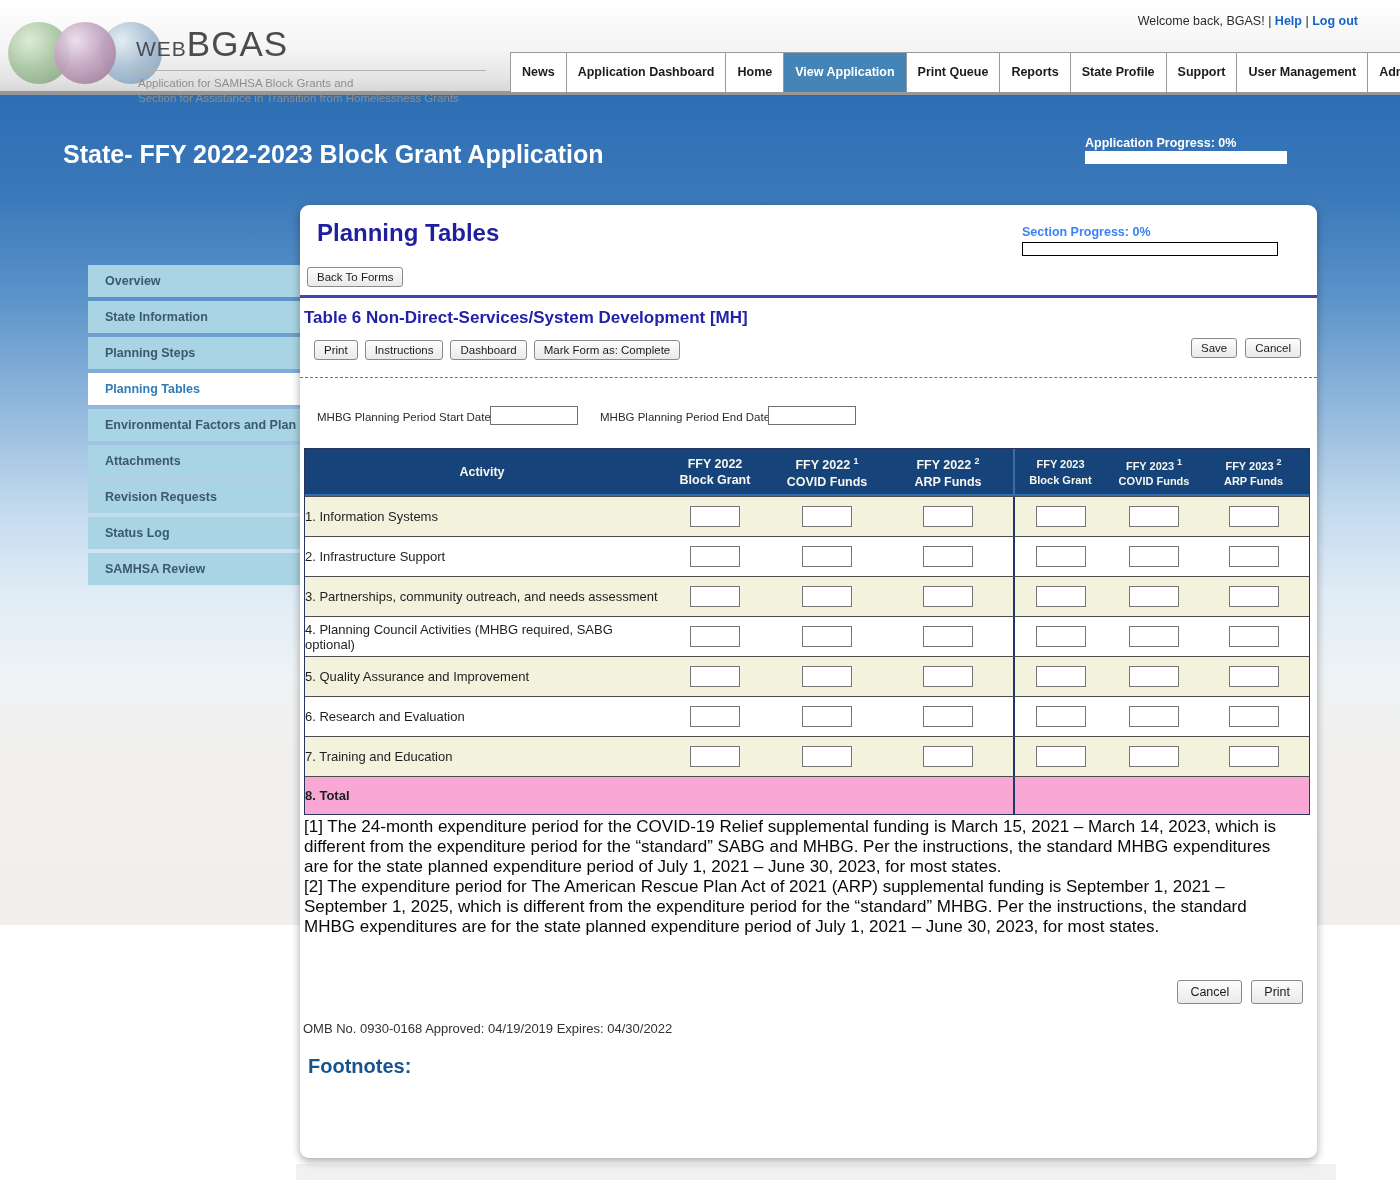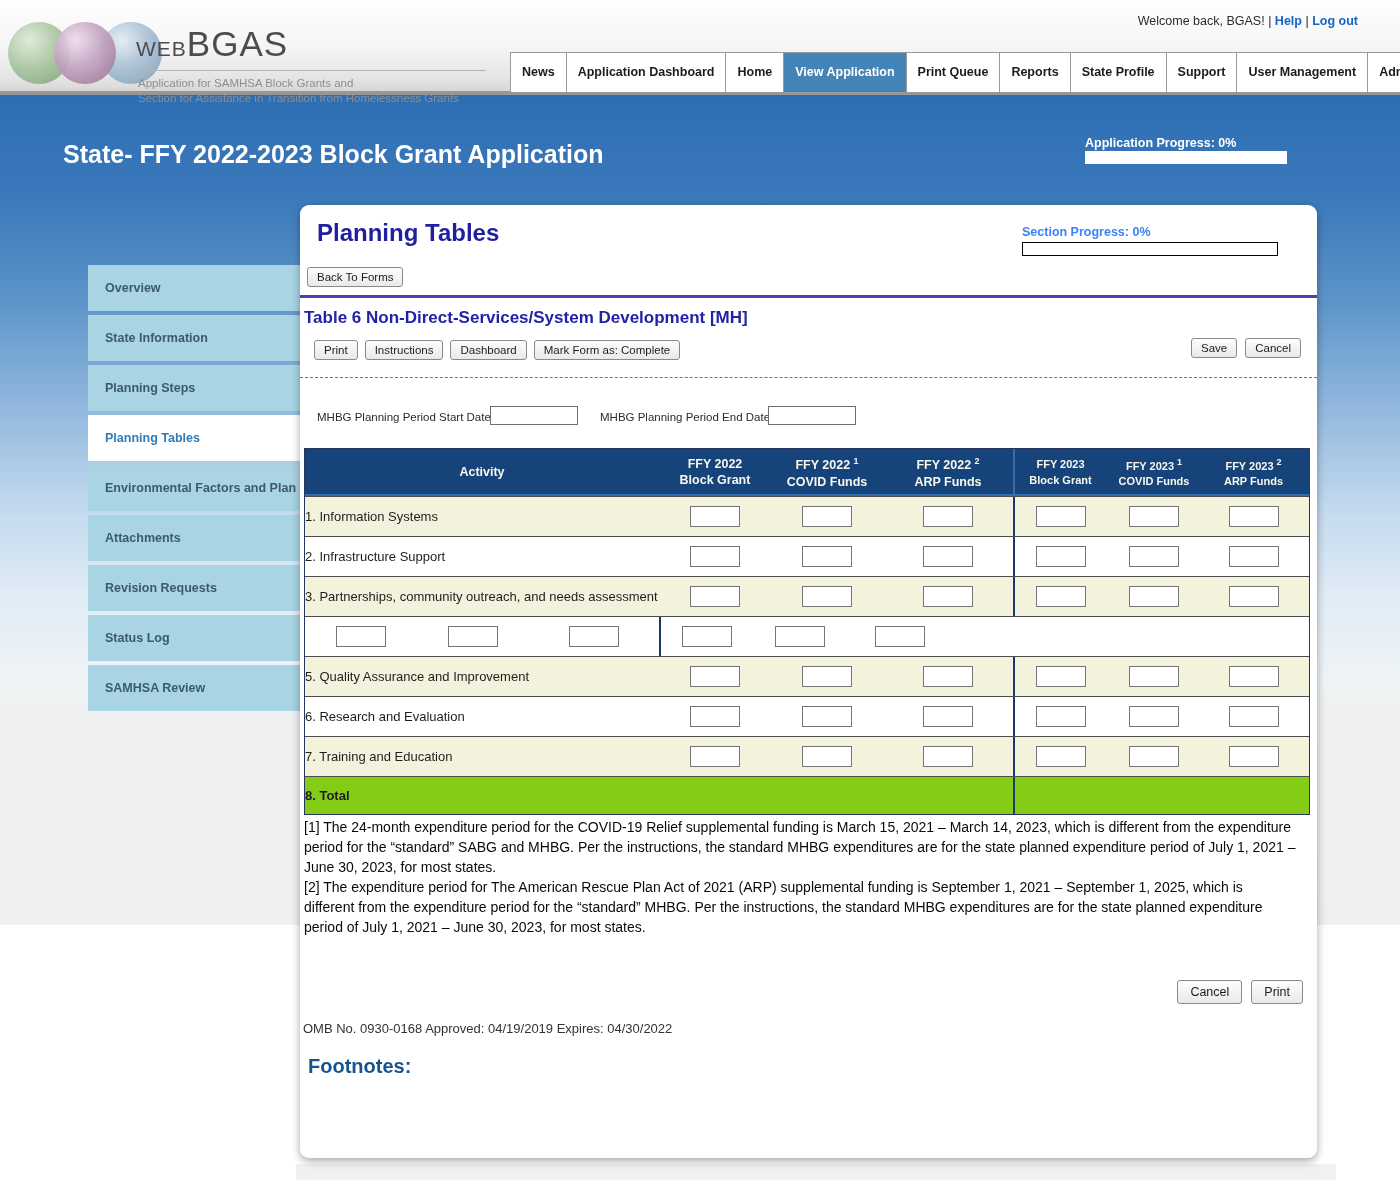--- a/index.html
+++ b/index.html
@@ -37,21 +37,21 @@
       #c3daee 50%, #e0ecf6 60%, #eef3f5 70%, #f1f0ee 78%, #f0efed 100%); }
   .hero-title { position:absolute; left:63px; top:140px; z-index:2; color:#ffffff;
     font-size:25px; font-weight:bold; }
   .app-progress-label { position:absolute; left:1085px; top:136px; z-index:2; color:#ffffff;
     font-size:12.5px; font-weight:bold; }
   .app-progress-bar { position:absolute; left:1085px; top:151px; width:202px; height:13px;
     background:#ffffff; z-index:2; }
 
   
   .sidebar { position:absolute; left:88px; top:265px; width:212px; z-index:3; }
-  .side-item { height:46px; margin-bottom:4px; background:#a9d4e4; display:flex; align-items:center;
+  .side-item { height:32px; margin-bottom:4px; background:#a9d4e4; display:flex; align-items:center;
     padding-left:17px; font-size:12.5px; font-weight:bold; color:#3b5a6e; cursor:pointer; }
   .side-item.active { background:#ffffff; color:#2f7cb8; }
 
   
   .card { position:absolute; left:300px; top:205px; width:1017px; height:953px; background:#ffffff;
     border-radius:9px; box-shadow:0 3px 8px rgba(0,0,0,.35); z-index:4; }
   .page-title { position:absolute; left:17px; top:14px; font-size:24px; font-weight:bold; color:#1f1f9f; }
   .section-progress-label { position:absolute; left:722px; top:20px; font-size:12.5px; font-weight:bold; color:#3b82f6; }
   .section-progress-bar { position:absolute; left:722px; top:37px; width:256px; height:14px;
     background:#ffffff; border:1px solid #000000; }
@@ -74,31 +74,31 @@
   .gtable { position:absolute; left:4px; top:243px; width:1006px; border:1px solid #26365e; }
   .g-head { display:flex; background:#16437a; color:#f7f7ef; border-bottom:2px solid #2f6db2; }
   .g-head .cell { display:flex; flex-direction:column; justify-content:center; align-items:center;
     min-height:45px; font-weight:bold; text-align:center; line-height:16px; }
   .g-head .cell .yr sup { font-size:9px; }
   .g-head .c2022 { font-size:12.5px; }
   .g-head .c2023 { font-size:11px; }
   .t-row { display:flex; min-height:40px; border-top:1px solid #4d4d4d; align-items:stretch; }
   .t-row.cream { background:#f2f2dd; }
   .t-row.white { background:#ffffff; }
-  .t-row.total { background:#84cc16; min-height:38px; }
+  .t-row.total { background:#f9a8d4; min-height:38px; }
   .t-row .cell { display:flex; align-items:center; justify-content:center; }
   .t-row .label-cell { justify-content:flex-start; font-size:13px; color:#1e1e1e; }
   .t-row.total .label-cell { font-weight:bold; }
   .col0 { width:354px; } .col1 { width:112px; } .col2 { width:112px; } .col3 { width:130px; }
   .col4 { width:93px; } .col5 { width:96px; } .col6 { width:103px; }
   .divider-body { border-left:2px solid #1b3a6b; }
   .divider-head { border-left:2px solid #3b6ea6; }
   .cell input { width:50px; height:21px; border:1px solid #767676; background:#fff; font-size:12px; padding:0 2px; }
 
-  .footnote { position:absolute; left:4px; width:992px; font-size:14px; line-height:20px; color:#0a0a0a; }
+  .footnote { position:absolute; left:4px; width:992px; font-size:17px; line-height:20px; color:#0a0a0a; }
   .fn1 { top:612px; } .fn2 { top:672px; }
   .bottom-buttons { position:absolute; right:14px; top:775px; display:flex; gap:9px; }
   .bottom-buttons .btn { font-size:12.5px; padding:4px 12px; }
   .omb { position:absolute; left:3px; top:816px; font-size:13px; color:#333333; }
   .footnotes-heading { position:absolute; left:8px; top:850px; font-size:20px; font-weight:bold; color:#17548e; }
 
   .bottom-strip { position:absolute; left:296px; top:1164px; width:1040px; height:16px; background:#f2f1ef; z-index:1; }
 </style>
 </head>
 <body>
@@ -267,20 +267,21 @@
               <input type="text" style="">
             </div>
             <div class="cell col5">
               <input type="text" style="">
             </div>
             <div class="cell col6">
               <input type="text" style="">
             </div>
           </div>
           <div class="t-row white">
+            <div class="cell label-cell col0">4. Planning Council Activities (MHBG required, SABG optional)</div>
             <div class="cell col1">
               <input type="text" style="">
             </div>
             <div class="cell col2">
               <input type="text" style="">
             </div>
             <div class="cell col3">
               <input type="text" style="">
             </div>
             <div class="cell col4 divider-body">

